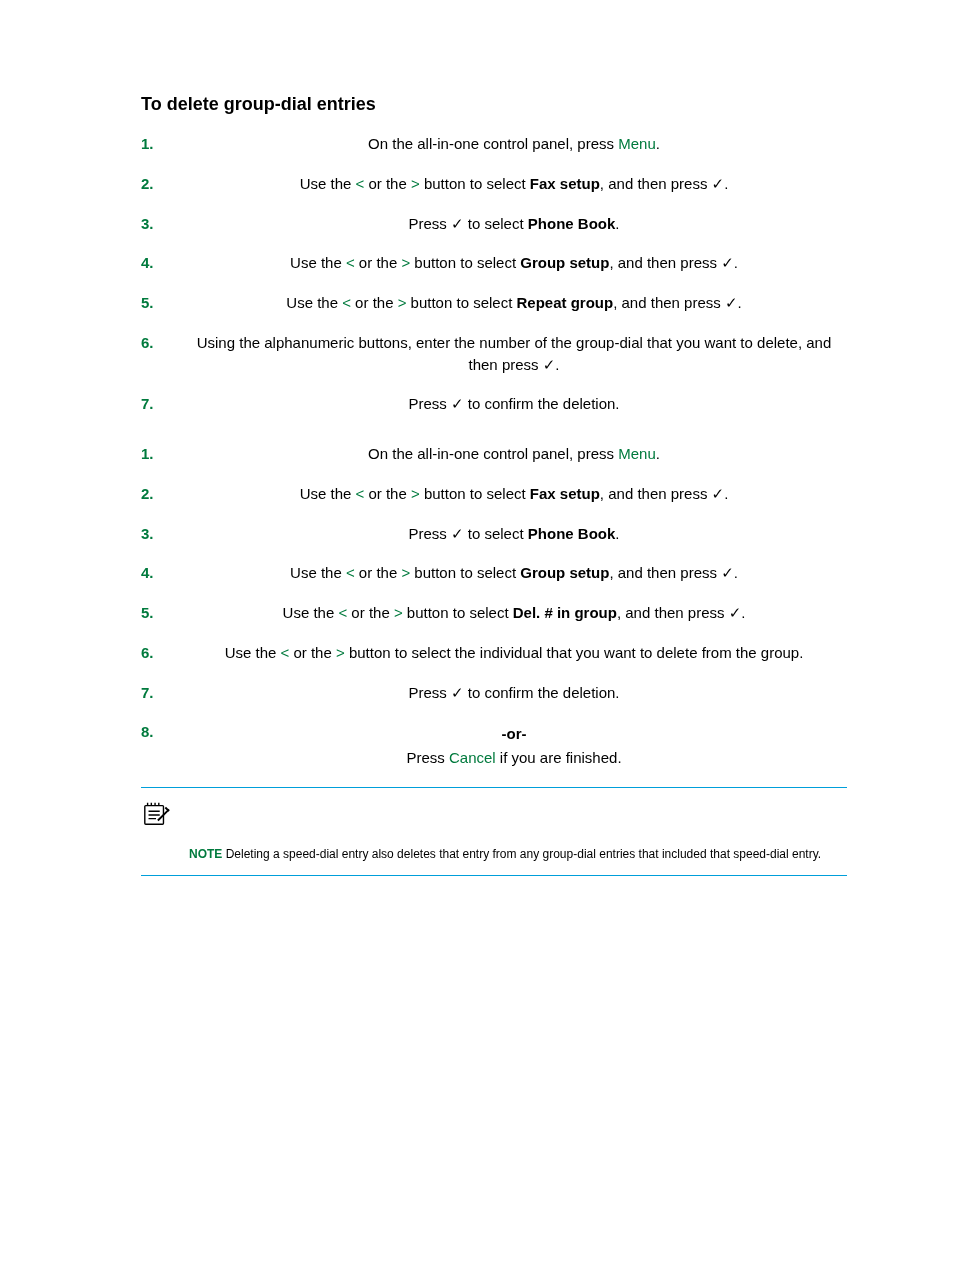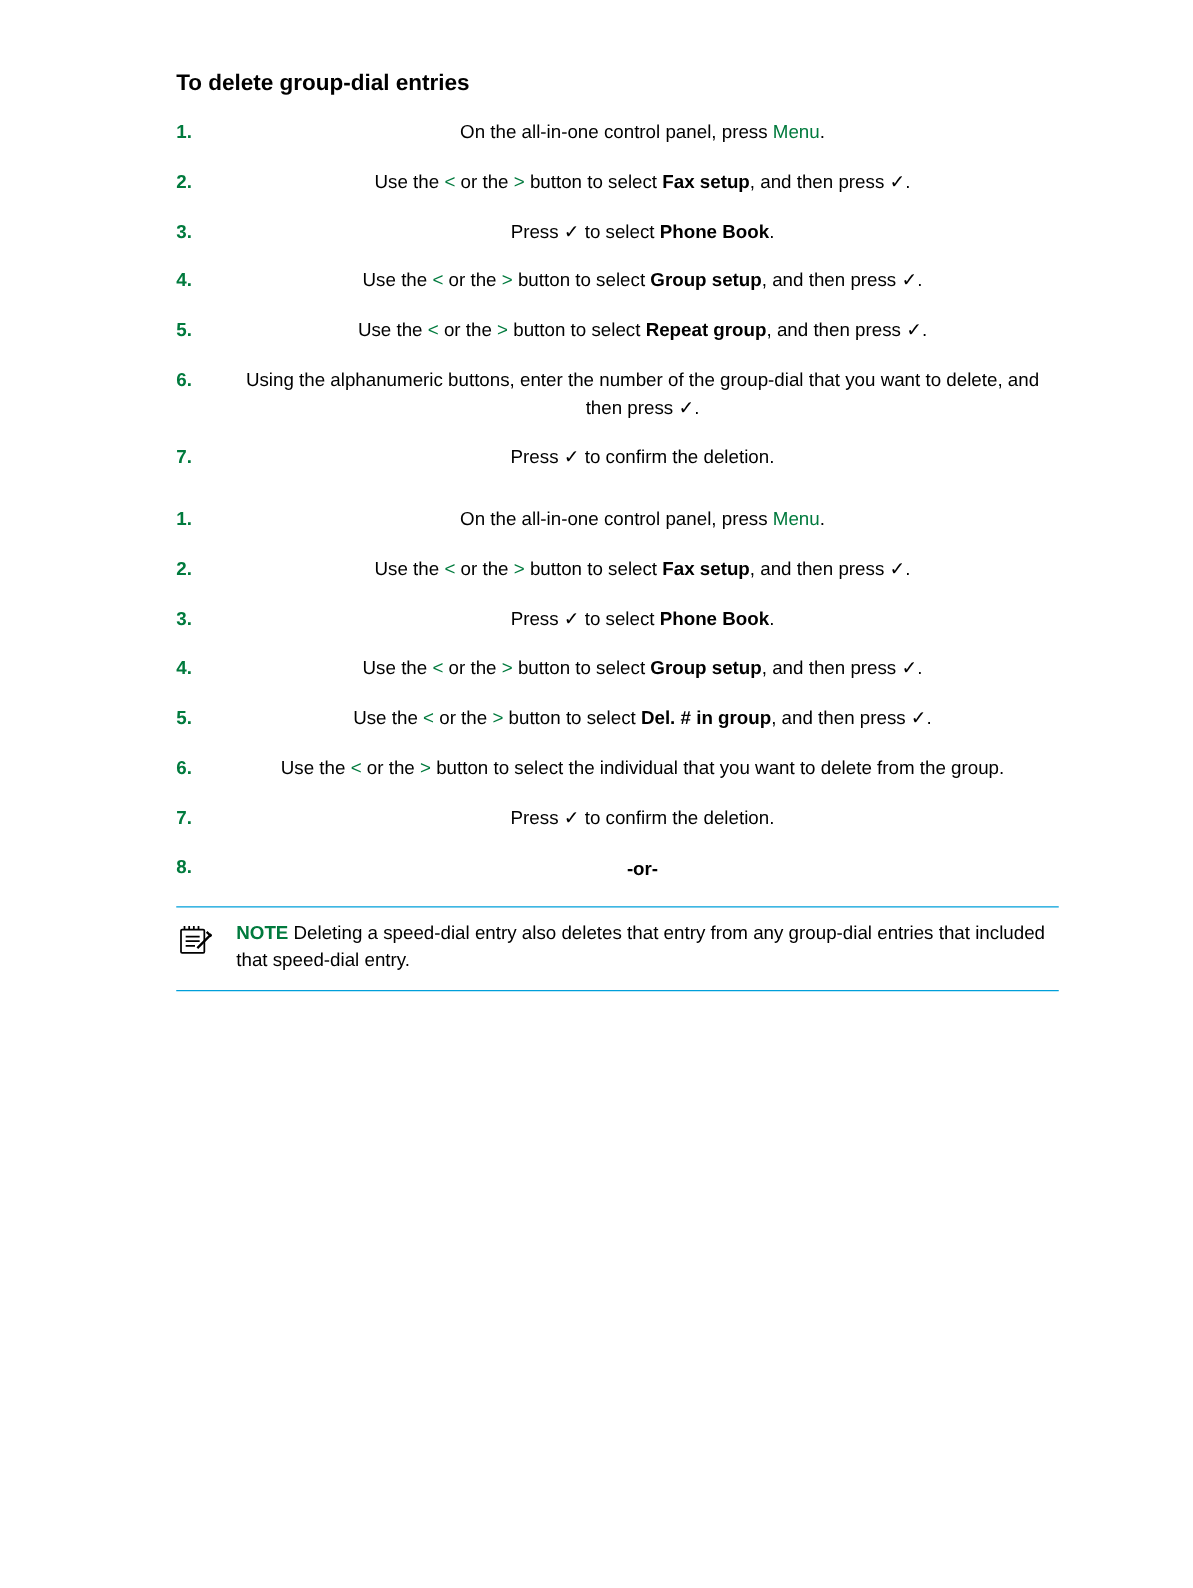--- a/index.html
+++ b/index.html
@@ -1,32 +1,32 @@
 <!DOCTYPE html>
 <html><head>
 <meta charset="utf-8">
 <style>
   * { box-sizing: border-box; margin: 0; padding: 0; }
   html, body { width: 954px; height: 1270px; background: #fff; font-family: Arial, Helvetica, sans-serif; color: #000; }
-  .page { position: relative; width: 954px; height: 1270px; padding: 56px 107px 0 141px; }
+  .page { position: relative; width: 954px; height: 1270px; padding: 94px 107px 0 141px; }
   h2 { font-size: 18px; font-weight: bold; margin-bottom: 18px; }
   .section + .section { margin-top: 28px; }
   ol { list-style: none; }
   ol > li { display: flex; align-items: flex-start; margin-bottom: 18px; font-size: 15px; line-height: 1.45; }
   .num { color: #007a3d; font-weight: bold; width: 40px; flex: 0 0 40px; }
   .accent { color: #007a3d; }
   .body { flex: 1; text-align: center; }
   .body p { margin: 0; }
   .body .sub { margin-top: 2px; }
   .or { font-weight: bold; }
   .check { font-family: "Segoe UI Symbol","Apple Symbols",Arial,sans-serif; }
   .note-box { border-top: 1px solid #009fda; border-bottom: 1px solid #009fda; padding: 10px 0 12px 0; margin-top: 6px; display: flex; gap: 18px; }
   .note-icon { width: 30px; flex: 0 0 30px; padding-top: 2px; }
   .note-icon svg { width: 30px; height: 28px; }
-  .note-text { font-size: 15px; line-height: 1.45; }
+  .note-text { font-size: 12px; line-height: 1.45; margin-top: 48px; }
   .note-label { color: #007a3d; font-weight: bold; }
   .footer { position: absolute; left: 107px; right: 107px; bottom: 62px; font-size: 15px; display: flex; justify-content: space-between; }
   .footer .left span + span { margin-left: 12px; }
   b { font-weight: bold; }
 </style>
 </head>
 <body>
 
 <div class="page">
 
@@ -119,20 +119,23 @@
       <li>
         <span class="num">7.</span>
         <span class="body">
           <span>Press </span><span class="check">✓</span><span> to confirm the deletion.</span>
         </span>
       </li>
       <li>
         <span class="num">8.</span>
         <span class="body">
           <p class="sub or">-or-</p>
+          <p class="sub">
+            <span>Press </span><span class="accent">Cancel</span><span> if you are finished.</span>
+          </p>
         </span>
       </li>
     </ol>
 
     <div class="note-box">
       <div class="note-icon">
         <svg viewBox="0 0 32 30" fill="none" stroke="#000" stroke-width="1.5">
           <rect x="4" y="6" width="20" height="20" rx="1"></rect>
           <path d="M7 3 L7 6 M11 3 L11 6 M15 3 L15 6 M19 3 L19 6"></path>
           <path d="M8 12 L20 12 M8 16 L20 16 M8 20 L16 20"></path>

